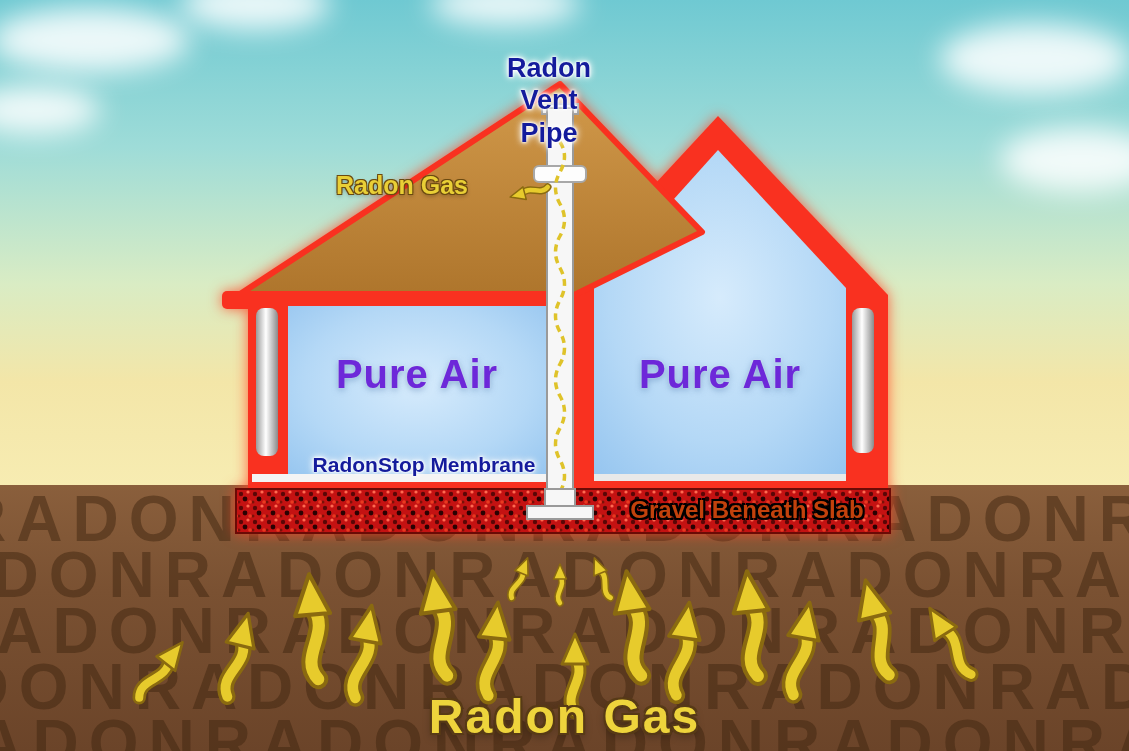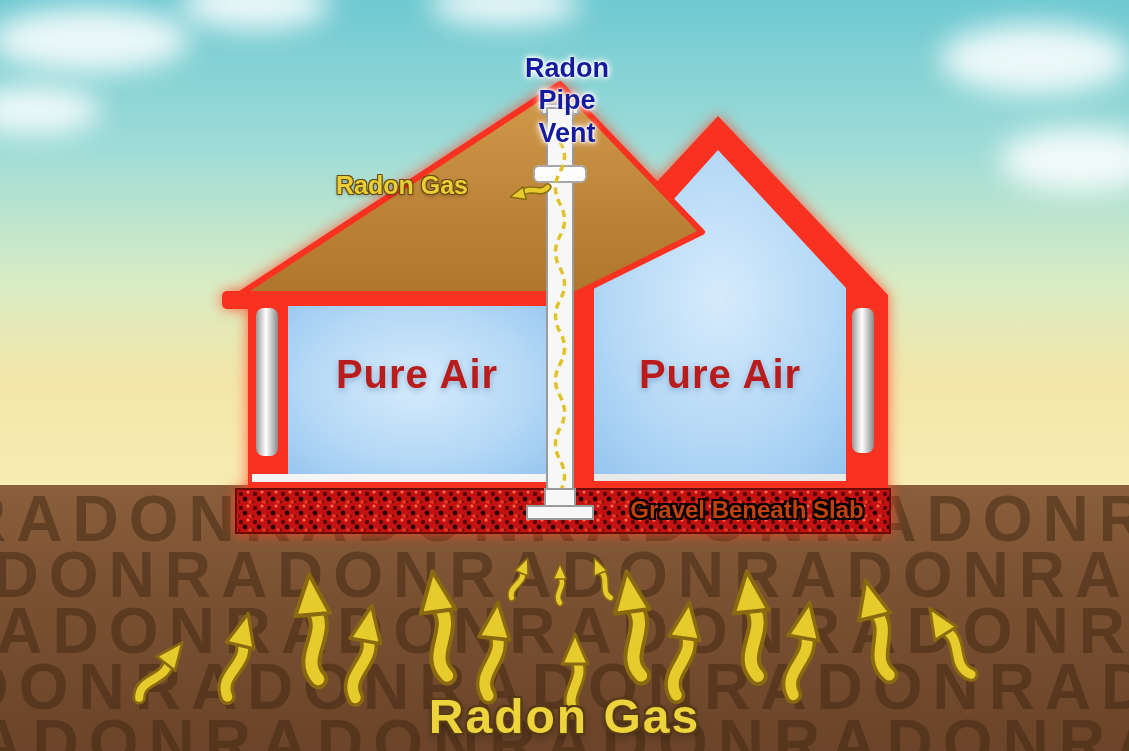--- a/index.html
+++ b/index.html
@@ -12,21 +12,21 @@
           background:linear-gradient(180deg,#8a5f3c 0%,#7a5132 40%,#6b4429 100%);}
   .pattern-row{position:absolute;white-space:nowrap;font-weight:bold;font-size:64px;
                letter-spacing:10px;color:rgba(64,38,16,.50);line-height:1;}
   .art{position:absolute;left:0;top:0;}
   .label{position:absolute;font-weight:bold;text-align:center;line-height:1.2;}
   .navy{color:#141b9c;font-size:27px;
         text-shadow:0 0 3px #fff,0 0 3px #fff,0 0 6px #fff,0 0 8px #fff;}
   .membrane-label{font-size:21px;}
   .yellow-label{color:#e9cf36;font-size:25px;
         text-shadow:-1px -1px 0 #6b4a10,1px -1px 0 #6b4a10,-1px 1px 0 #6b4a10,1px 1px 0 #6b4a10,0 2px 4px rgba(0,0,0,.35);}
-  .pure-air{color:#b91c1c;font-size:40px;letter-spacing:1px;
+  .pure-air{color:#6d28d9;font-size:40px;letter-spacing:1px;
         text-shadow:0 2px 6px rgba(90,130,180,.6),0 0 2px rgba(255,255,255,.8);}
   .white-label{color:#c2410c;font-size:24px;
         text-shadow:-2px -2px 0 #000,2px -2px 0 #000,-2px 2px 0 #000,2px 2px 0 #000,0 0 3px #000;}
   .big-yellow{color:#eed43c;font-size:48px;letter-spacing:2px;
         text-shadow:-2px -2px 0 #573a16,2px -2px 0 #573a16,-2px 2px 0 #573a16,2px 2px 0 #573a16,0 4px 8px rgba(0,0,0,.35);}
 </style>
 </head>
 <body>
 
 <div class="scene">
@@ -118,30 +118,31 @@
       <use href="#arrowShape" transform="translate(575,642) scale(1.0)"></use>
       <use href="#arrowShape" transform="translate(628,582) rotate(-8) scale(1.35)"></use>
       <use href="#arrowShape" transform="translate(688,612) rotate(8) scale(1.2)"></use>
       <use href="#arrowShape" transform="translate(748,582) rotate(-6) scale(1.35)"></use>
       <use href="#arrowShape" transform="translate(808,612) rotate(10) scale(1.2)"></use>
       <use href="#arrowShape" transform="translate(868,590) rotate(-14) scale(1.25)"></use>
       <use href="#arrowShape" transform="translate(934,615) rotate(-32) scale(1.0)"></use>
     </g>
   </svg>
 
-  <div class="label navy" style="left:507px;top:52px;width:120px;text-align:center;">
+  <div class="label navy" style="left:489px;top:52px;width:120px;text-align:center;">
     <div>Radon</div>
+    <div>Vent</div>
     <div>Pipe</div>
-    <div>Vent</div>
   </div>
 
   <div class="label yellow-label" style="left:322px;top:170px;width:160px;">Radon Gas</div>
 
   <div class="label pure-air" style="left:288px;top:350px;width:258px;">Pure Air</div>
 
   <div class="label pure-air" style="left:594px;top:350px;width:252px;">Pure Air</div>
 
+  <div class="label navy membrane-label" style="left:286px;top:452px;width:276px;">RadonStop Membrane</div>
 
   <div class="label white-label" style="left:612px;top:496px;width:270px;">Gravel Beneath Slab</div>
 
   <div class="label big-yellow" style="left:0;top:688px;width:1129px;">Radon Gas</div>
 
 </div>
 
 </body></html>

